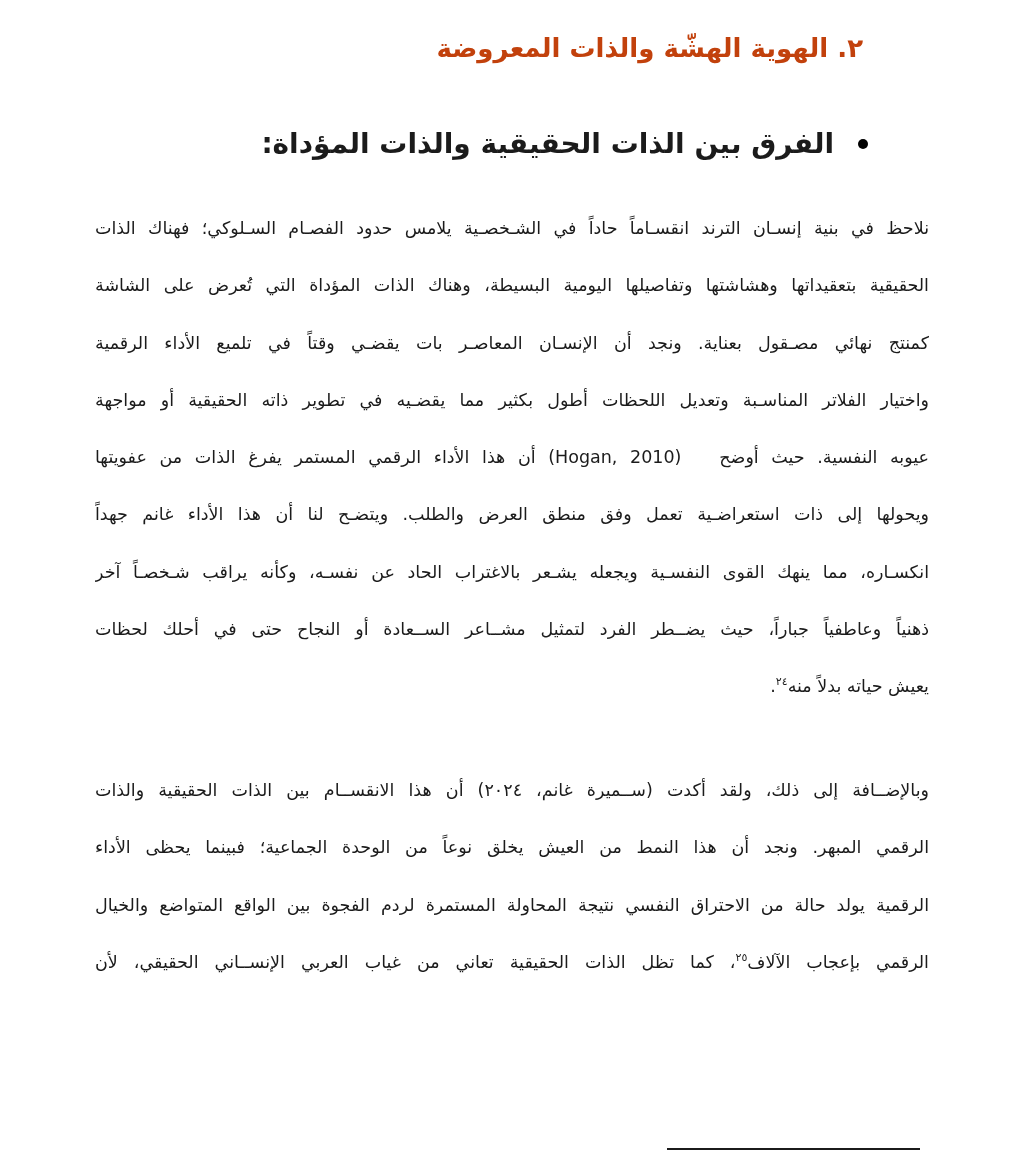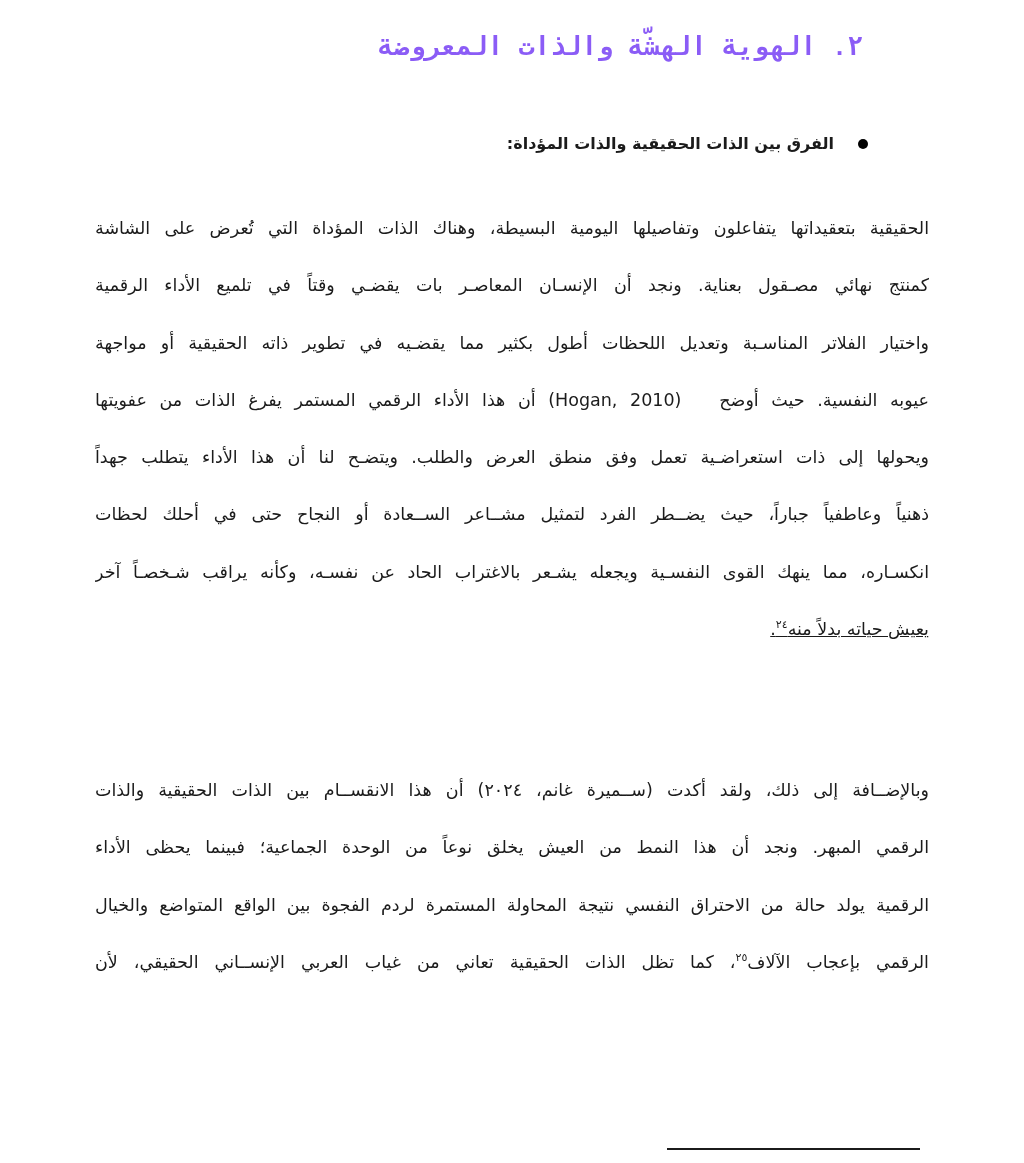--- a/index.html
+++ b/index.html
@@ -27,21 +27,21 @@
     align-items:center;
   }
   .bullet-dot {
     width:10px; height:10px;
     border-radius:50%;
     background:#000000;
     flex:0 0 auto;
   }
   .bullet-label {
     margin-right:24px;
-    font-size:16px;
+    font-size:28px;
     font-weight:bold;
     line-height:32px;
     white-space:nowrap;
     margin-left:28px;
   }
   .para {
     position:absolute;
     right:95px;
     width:834px;
   }
@@ -51,56 +51,56 @@
     height:57.3px;
     line-height:57.3px;
     font-size:17.5px;
     text-align:justify;
     text-align-last:justify;
     overflow:hidden;
   }
   .line.endline {
     text-align:center;
     text-align-last:right;
-    text-decoration:underline;
   }
   sup.ref {
     font-size:11px;
     line-height:0;
     vertical-align:super;
   }
   .footnote-rule {
     position:absolute;
     top:1148px;
     right:104px;
     width:253px;
     height:2px;
     background:#1b1b1b;
   }
 </style>
 </head>
 <body>
 
 <div class="page">
 
-  <div class="section-heading" style="color: #8b5cf6; font-family: Liberation Mono, monospace;">٢. الهوية الهشّة والذات المعروضة</div>
+  <div class="section-heading" style="color: #c2410c;">٢. الهوية الهشّة والذات المعروضة</div>
 
   <div class="bullet-row">
     <span class="bullet-dot"></span>
     <span class="bullet-label">الفرق بين الذات الحقيقية والذات المؤداة:</span>
   </div>
 
   <div class="para para-1">
-    <div class="line">الحقيقية بتعقيداتها يتفاعلون وتفاصيلها اليومية البسيطة، وهناك الذات المؤداة التي تُعرض على الشاشة</div>
+    <div class="line">نلاحظ في بنية إنسـان الترند انقسـاماً حاداً في الشـخصـية يلامس حدود الفصـام السـلوكي؛ فهناك الذات</div>
+    <div class="line">الحقيقية بتعقيداتها وهشاشتها وتفاصيلها اليومية البسيطة، وهناك الذات المؤداة التي تُعرض على الشاشة</div>
     <div class="line">كمنتج نهائي مصـقول بعناية. ونجد أن الإنسـان المعاصـر بات يقضـي وقتاً في تلميع الأداء الرقمية</div>
     <div class="line">واختيار الفلاتر المناسـبة وتعديل اللحظات أطول بكثير مما يقضـيه في تطوير ذاته الحقيقية أو مواجهة</div>
     <div class="line">عيوبه النفسية. حيث أوضح &nbsp;&nbsp;(Hogan, 2010) أن هذا الأداء الرقمي المستمر يفرغ الذات من عفويتها</div>
-    <div class="line">ويحولها إلى ذات استعراضـية تعمل وفق منطق العرض والطلب. ويتضـح لنا أن هذا الأداء يتطلب جهداً</div>
+    <div class="line">ويحولها إلى ذات استعراضـية تعمل وفق منطق العرض والطلب. ويتضـح لنا أن هذا الأداء غانم جهداً</div>
+    <div class="line">انكسـاره، مما ينهك القوى النفسـية ويجعله يشـعر بالاغتراب الحاد عن نفسـه، وكأنه يراقب شـخصـاً آخر</div>
     <div class="line">ذهنياً وعاطفياً جباراً، حيث يضــطر الفرد لتمثيل مشــاعر الســعادة أو النجاح حتى في أحلك لحظات</div>
-    <div class="line">انكسـاره، مما ينهك القوى النفسـية ويجعله يشـعر بالاغتراب الحاد عن نفسـه، وكأنه يراقب شـخصـاً آخر</div>
     <div class="line endline">
       <span>يعيش حياته بدلاً منه</span><sup class="ref">٢٤</sup><span>.</span>
     </div>
   </div>
 
   <div class="para para-2">
     <div class="line">وبالإضــافة إلى ذلك، ولقد أكدت (ســميرة غانم، ٢٠٢٤) أن هذا الانقســام بين الذات الحقيقية والذات</div>
     <div class="line">الرقمي المبهر. ونجد أن هذا النمط من العيش يخلق نوعاً من الوحدة الجماعية؛ فبينما يحظى الأداء</div>
     <div class="line">الرقمية يولد حالة من الاحتراق النفسي نتيجة المحاولة المستمرة لردم الفجوة بين الواقع المتواضع والخيال</div>
     <div class="line">

